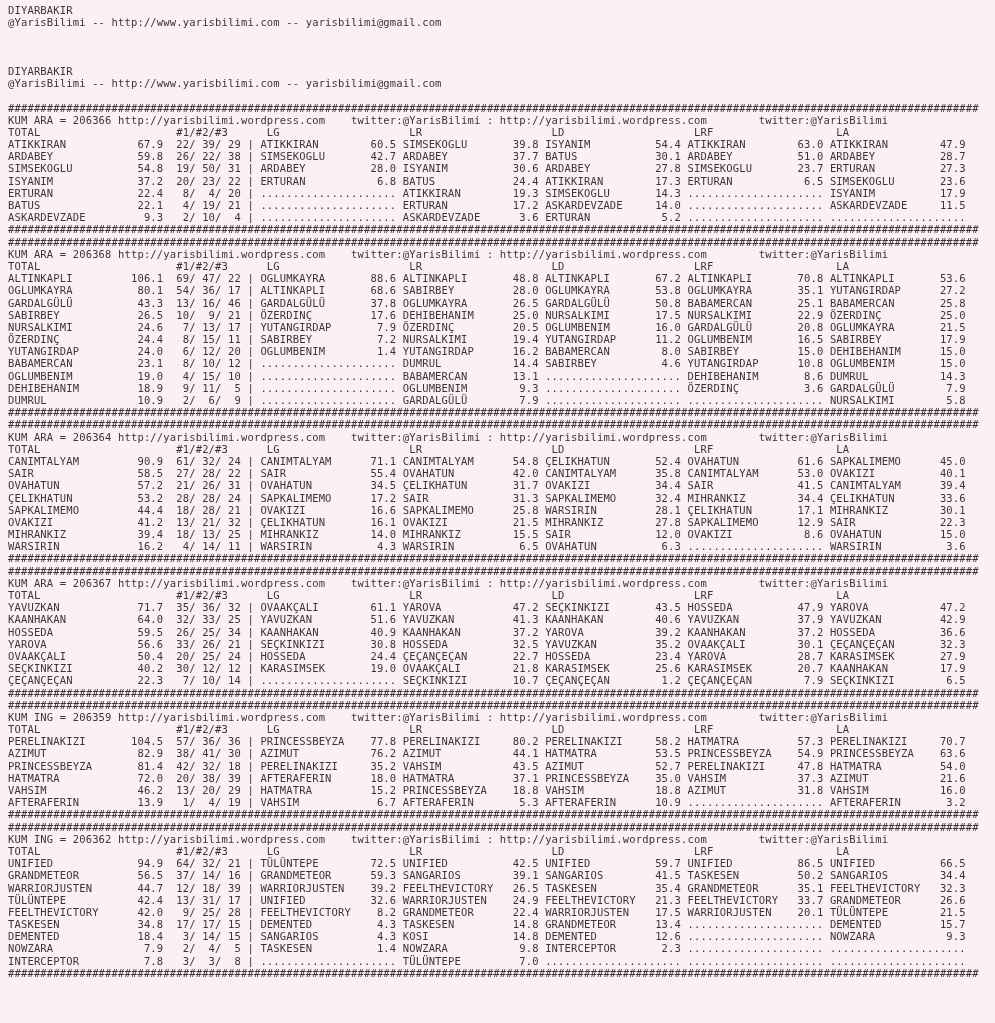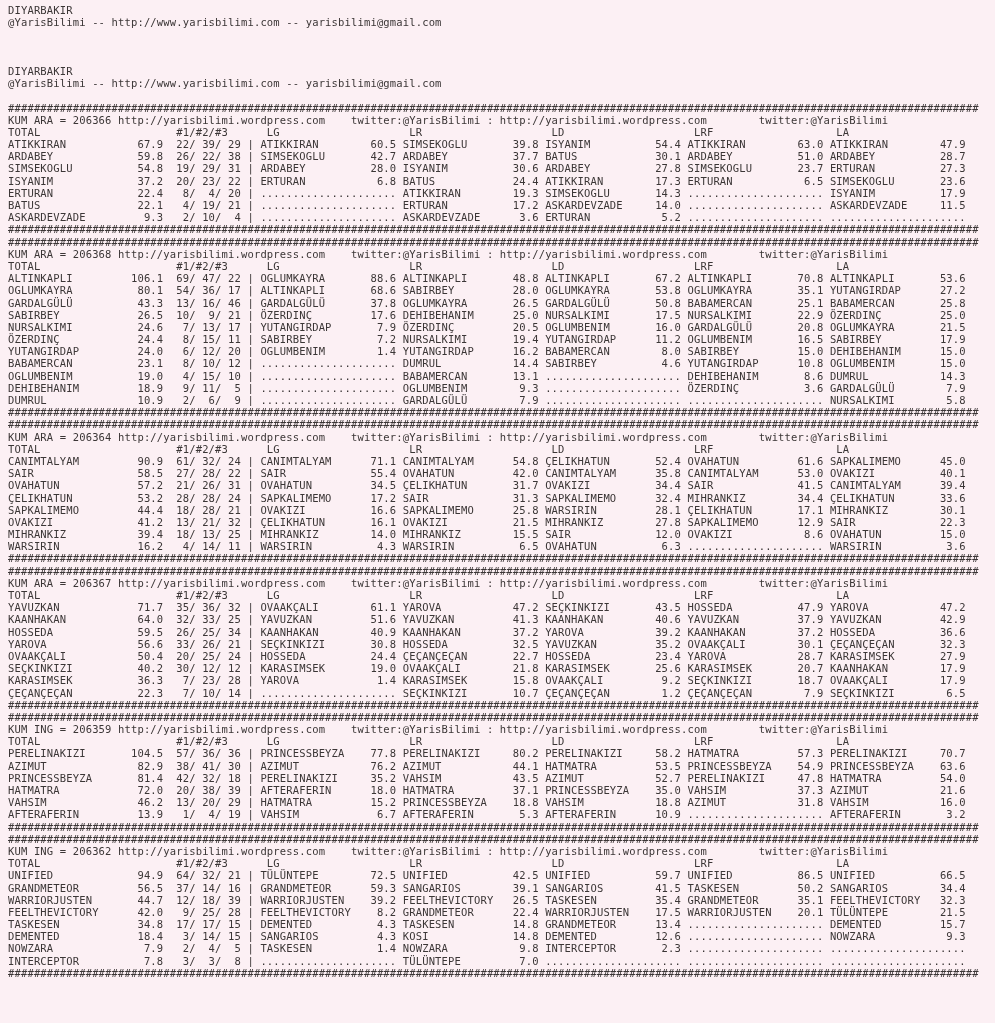--- a/index.html
+++ b/index.html
@@ -23,21 +23,21 @@
   <div class="line"></div>
   <div class="line">DIYARBAKIR</div>
   <div class="line">@YarisBilimi -- http://www.yarisbilimi.com -- yarisbilimi@gmail.com</div>
   <div class="line"></div>
   <div id="blocks">
       <div class="line">######################################################################################################################################################</div>
       <div class="line">KUM ARA = 206366 http://yarisbilimi.wordpress.com    twitter:@YarisBilimi : http://yarisbilimi.wordpress.com        twitter:@YarisBilimi</div>
       <div class="line">TOTAL                     #1/#2/#3      LG                    LR                    LD                    LRF                   LA</div>
       <div class="line">ATIKKIRAN           67.9  22/ 39/ 29 | ATIKKIRAN        60.5 SIMSEKOGLU       39.8 ISYANIM          54.4 ATIKKIRAN        63.0 ATIKKIRAN        47.9 </div>
       <div class="line">ARDABEY             59.8  26/ 22/ 38 | SIMSEKOGLU       42.7 ARDABEY          37.7 BATUS            30.1 ARDABEY          51.0 ARDABEY          28.7 </div>
-      <div class="line">SIMSEKOGLU          54.8  19/ 29/ 31 | ARDABEY          28.0 ISYANIM          30.6 ARDABEY          27.8 SIMSEKOGLU       23.7 ERTURAN          27.3 </div>
+      <div class="line">SIMSEKOGLU          54.8  19/ 50/ 31 | ARDABEY          28.0 ISYANIM          30.6 ARDABEY          27.8 SIMSEKOGLU       23.7 ERTURAN          27.3 </div>
       <div class="line">ISYANIM             37.2  20/ 23/ 22 | ERTURAN           6.8 BATUS            24.4 ATIKKIRAN        17.3 ERTURAN           6.5 SIMSEKOGLU       23.6 </div>
       <div class="line">ERTURAN             22.4   8/  4/ 20 | ..................... ATIKKIRAN        19.3 SIMSEKOGLU       14.3 ..................... ISYANIM          17.9 </div>
       <div class="line">BATUS               22.1   4/ 19/ 21 | ..................... ERTURAN          17.2 ASKARDEVZADE     14.0 ..................... ASKARDEVZADE     11.5 </div>
       <div class="line">ASKARDEVZADE         9.3   2/ 10/  4 | ..................... ASKARDEVZADE      3.6 ERTURAN           5.2 ..................... ..................... </div>
       <div class="line">######################################################################################################################################################</div>
       <div class="line">######################################################################################################################################################</div>
       <div class="line">KUM ARA = 206368 http://yarisbilimi.wordpress.com    twitter:@YarisBilimi : http://yarisbilimi.wordpress.com        twitter:@YarisBilimi</div>
       <div class="line">TOTAL                     #1/#2/#3      LG                    LR                    LD                    LRF                   LA</div>
       <div class="line">ALTINKAPLI         106.1  69/ 47/ 22 | OGLUMKAYRA       88.6 ALTINKAPLI       48.8 ALTINKAPLI       67.2 ALTINKAPLI       70.8 ALTINKAPLI       53.6 </div>
       <div class="line">OGLUMKAYRA          80.1  54/ 36/ 17 | ALTINKAPLI       68.6 SABIRBEY         28.0 OGLUMKAYRA       53.8 OGLUMKAYRA       35.1 YUTANGIRDAP      27.2 </div>
@@ -65,39 +65,39 @@
       <div class="line">######################################################################################################################################################</div>
       <div class="line">######################################################################################################################################################</div>
       <div class="line">KUM ARA = 206367 http://yarisbilimi.wordpress.com    twitter:@YarisBilimi : http://yarisbilimi.wordpress.com        twitter:@YarisBilimi</div>
       <div class="line">TOTAL                     #1/#2/#3      LG                    LR                    LD                    LRF                   LA</div>
       <div class="line">YAVUZKAN            71.7  35/ 36/ 32 | OVAAKÇALI        61.1 YAROVA           47.2 SEÇKINKIZI       43.5 HOSSEDA          47.9 YAROVA           47.2 </div>
       <div class="line">KAANHAKAN           64.0  32/ 33/ 25 | YAVUZKAN         51.6 YAVUZKAN         41.3 KAANHAKAN        40.6 YAVUZKAN         37.9 YAVUZKAN         42.9 </div>
       <div class="line">HOSSEDA             59.5  26/ 25/ 34 | KAANHAKAN        40.9 KAANHAKAN        37.2 YAROVA           39.2 KAANHAKAN        37.2 HOSSEDA          36.6 </div>
       <div class="line">YAROVA              56.6  33/ 26/ 21 | SEÇKINKIZI       30.8 HOSSEDA          32.5 YAVUZKAN         35.2 OVAAKÇALI        30.1 ÇEÇANÇEÇAN       32.3 </div>
       <div class="line">OVAAKÇALI           50.4  20/ 25/ 24 | HOSSEDA          24.4 ÇEÇANÇEÇAN       22.7 HOSSEDA          23.4 YAROVA           28.7 KARASIMSEK       27.9 </div>
       <div class="line">SEÇKINKIZI          40.2  30/ 12/ 12 | KARASIMSEK       19.0 OVAAKÇALI        21.8 KARASIMSEK       25.6 KARASIMSEK       20.7 KAANHAKAN        17.9 </div>
-      <div class="line">KARASIMSEK          36.3   7/ 23/ 28 | YAROVA            1.4 KARASIMSEK       15.8 OVAAKÇALI         9.2 SEÇKINKIZI       18.7 OVAAKÇALI        17.9 </div>
       <div class="line">ÇEÇANÇEÇAN          22.3   7/ 10/ 14 | ..................... SEÇKINKIZI       10.7 ÇEÇANÇEÇAN        1.2 ÇEÇANÇEÇAN        7.9 SEÇKINKIZI        6.5 </div>
       <div class="line">######################################################################################################################################################</div>
       <div class="line">######################################################################################################################################################</div>
       <div class="line">KUM ING = 206359 http://yarisbilimi.wordpress.com    twitter:@YarisBilimi : http://yarisbilimi.wordpress.com        twitter:@YarisBilimi</div>
       <div class="line">TOTAL                     #1/#2/#3      LG                    LR                    LD                    LRF                   LA</div>
       <div class="line">PERELINAKIZI       104.5  57/ 36/ 36 | PRINCESSBEYZA    77.8 PERELINAKIZI     80.2 PERELINAKIZI     58.2 HATMATRA         57.3 PERELINAKIZI     70.7 </div>
       <div class="line">AZIMUT              82.9  38/ 41/ 30 | AZIMUT           76.2 AZIMUT           44.1 HATMATRA         53.5 PRINCESSBEYZA    54.9 PRINCESSBEYZA    63.6 </div>
       <div class="line">PRINCESSBEYZA       81.4  42/ 32/ 18 | PERELINAKIZI     35.2 VAHSIM           43.5 AZIMUT           52.7 PERELINAKIZI     47.8 HATMATRA         54.0 </div>
       <div class="line">HATMATRA            72.0  20/ 38/ 39 | AFTERAFERIN      18.0 HATMATRA         37.1 PRINCESSBEYZA    35.0 VAHSIM           37.3 AZIMUT           21.6 </div>
       <div class="line">VAHSIM              46.2  13/ 20/ 29 | HATMATRA         15.2 PRINCESSBEYZA    18.8 VAHSIM           18.8 AZIMUT           31.8 VAHSIM           16.0 </div>
       <div class="line">AFTERAFERIN         13.9   1/  4/ 19 | VAHSIM            6.7 AFTERAFERIN       5.3 AFTERAFERIN      10.9 ..................... AFTERAFERIN       3.2 </div>
       <div class="line">######################################################################################################################################################</div>
       <div class="line">######################################################################################################################################################</div>
       <div class="line">KUM ING = 206362 http://yarisbilimi.wordpress.com    twitter:@YarisBilimi : http://yarisbilimi.wordpress.com        twitter:@YarisBilimi</div>
       <div class="line">TOTAL                     #1/#2/#3      LG                    LR                    LD                    LRF                   LA</div>
       <div class="line">UNIFIED             94.9  64/ 32/ 21 | TÜLÜNTEPE        72.5 UNIFIED          42.5 UNIFIED          59.7 UNIFIED          86.5 UNIFIED          66.5 </div>
       <div class="line">GRANDMETEOR         56.5  37/ 14/ 16 | GRANDMETEOR      59.3 SANGARIOS        39.1 SANGARIOS        41.5 TASKESEN         50.2 SANGARIOS        34.4 </div>
       <div class="line">WARRIORJUSTEN       44.7  12/ 18/ 39 | WARRIORJUSTEN    39.2 FEELTHEVICTORY   26.5 TASKESEN         35.4 GRANDMETEOR      35.1 FEELTHEVICTORY   32.3 </div>
+      <div class="line">TÜLÜNTEPE           42.4  13/ 31/ 17 | UNIFIED          32.6 WARRIORJUSTEN    24.9 FEELTHEVICTORY   21.3 FEELTHEVICTORY   33.7 GRANDMETEOR      26.6 </div>
       <div class="line">FEELTHEVICTORY      42.0   9/ 25/ 28 | FEELTHEVICTORY    8.2 GRANDMETEOR      22.4 WARRIORJUSTEN    17.5 WARRIORJUSTEN    20.1 TÜLÜNTEPE        21.5 </div>
       <div class="line">TASKESEN            34.8  17/ 17/ 15 | DEMENTED          4.3 TASKESEN         14.8 GRANDMETEOR      13.4 ..................... DEMENTED         15.7 </div>
       <div class="line">DEMENTED            18.4   3/ 14/ 15 | SANGARIOS         4.3 KOSI             14.8 DEMENTED         12.6 ..................... NOWZARA           9.3 </div>
       <div class="line">NOWZARA              7.9   2/  4/  5 | TASKESEN          1.4 NOWZARA           9.8 INTERCEPTOR       2.3 ..................... ..................... </div>
       <div class="line">INTERCEPTOR          7.8   3/  3/  8 | ..................... TÜLÜNTEPE         7.0 ..................... ..................... ..................... </div>
       <div class="line">######################################################################################################################################################</div>
     </div>
 </div>
 
 </body></html>

